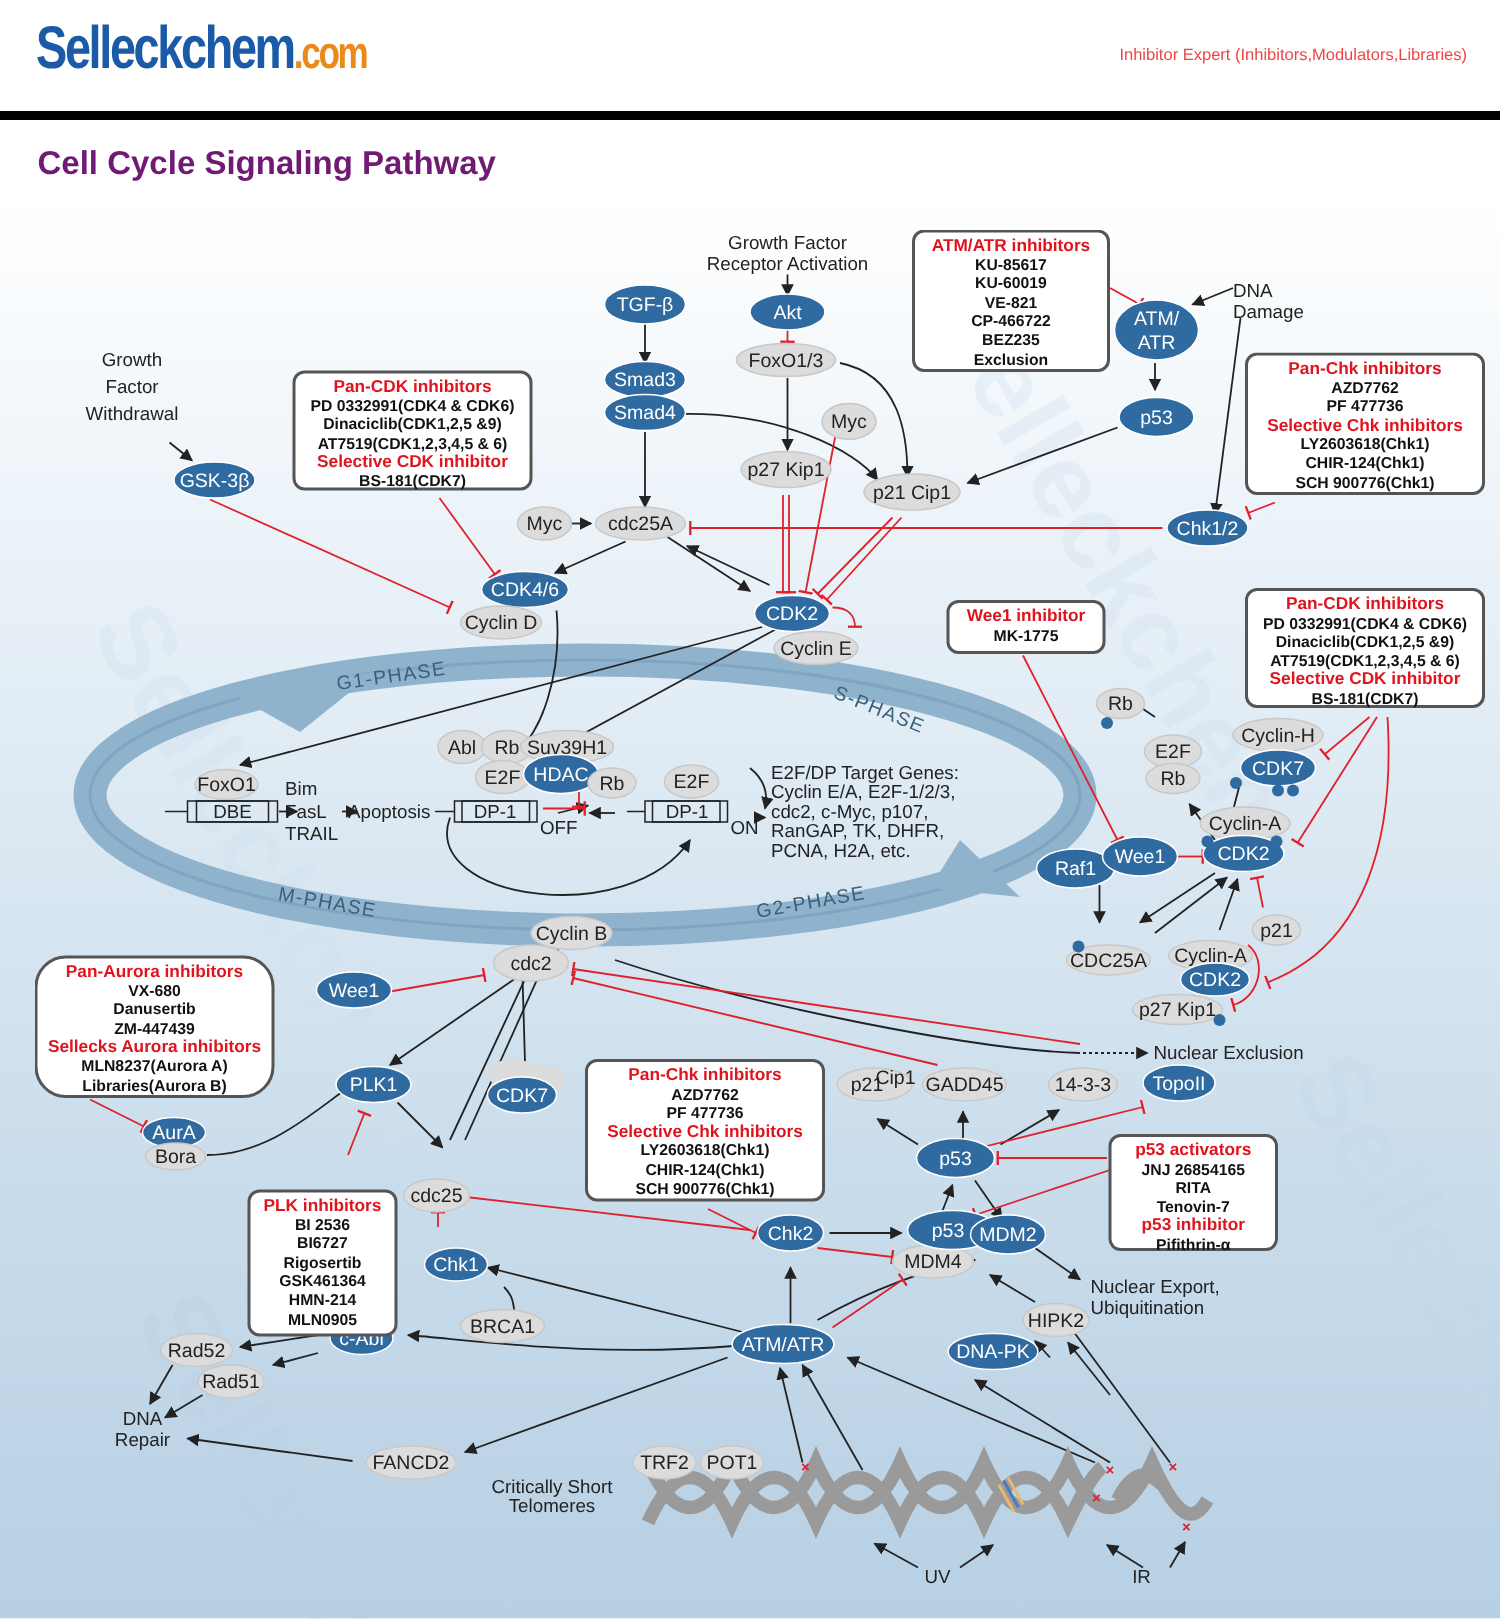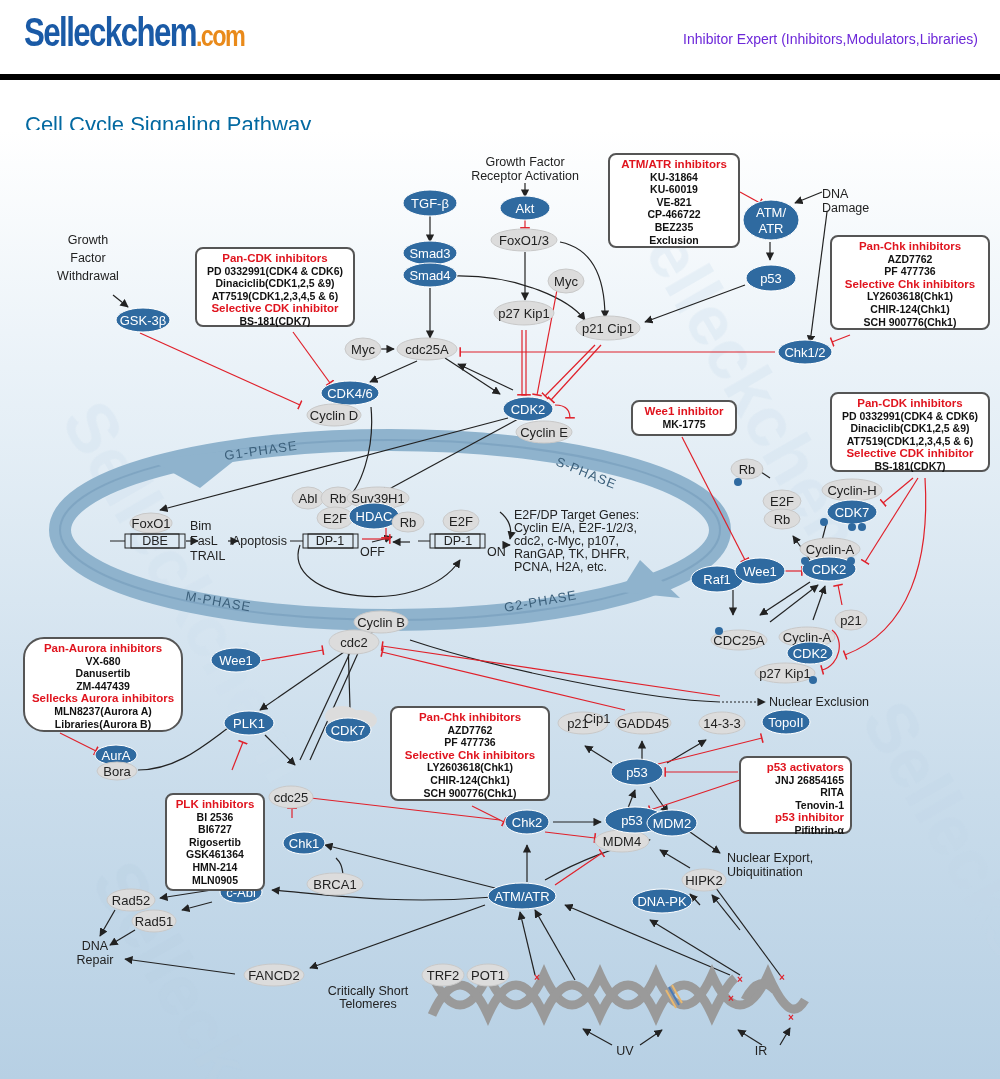--- a/index.html
+++ b/index.html
@@ -1,22 +1,22 @@
 <!DOCTYPE html>
 <html><head>
 <meta charset="utf-8">
 <style>
   html,body{margin:0;padding:0;}
   body{width:1000px;height:1079px;background:#fff;font-family:"Liberation Sans",sans-serif;position:relative;overflow:hidden;}
   .header{position:absolute;left:0;top:0;width:1000px;height:74px;border-bottom:6px solid #000000;background:#fff;}
   .logo{position:absolute;left:24px;top:10px;font-family:"Liberation Sans",sans-serif;font-weight:bold;font-size:40px;letter-spacing:-2px;transform:scaleX(0.78);transform-origin:left top;}
   .logo .main{color:#1a5aa6;}
   .logo .dom{color:#e98a1a;font-size:30px;}
-  .tagline{position:absolute;right:22px;top:31px;font-size:14px;color:#6d28d9;}
-  .title{position:absolute;left:25px;top:112px;font-size:22px;font-weight:normal;color:#0369a1;}
+  .tagline{position:absolute;right:22px;top:31px;font-size:11px;color:#ef4444;}
+  .title{position:absolute;left:25px;top:96px;font-size:22px;font-weight:bold;color:#701a75;}
   .canvas{position:absolute;left:0;top:130px;width:1000px;height:949px;background:linear-gradient(#ffffff 0%,#eaf2f8 25%,#c9dceb 70%,#b7d0e4 100%);}
   svg text{font-family:"Liberation Sans",sans-serif;}
   .node-blue ellipse{fill:#2f6aa0;stroke:#ffffff;stroke-width:1;}
   .node-blue text{fill:#fff;font-size:13px;text-anchor:middle;dominant-baseline:central;}
   .node-gray ellipse{fill:#dcdcdc;stroke:#c8c8c8;stroke-width:1;}
   .node-gray text{fill:#222;font-size:13px;text-anchor:middle;dominant-baseline:central;}
   .lbl{fill:#222;font-size:12.5px;}
   .arrow{stroke:#222;stroke-width:1.2;fill:none;}
   .inhib{stroke:#e0202a;stroke-width:1.2;fill:none;}
   .box{position:absolute;background:#fff;border:2px solid #555;border-radius:8px;text-align:center;font-size:10.5px;font-weight:bold;line-height:12.6px;padding:3px 6px;box-sizing:border-box;color:#111;}
@@ -541,21 +541,21 @@
   <div class="hd">Pan-CDK inhibitors</div>
   <div>PD 0332991(CDK4 &amp; CDK6)</div>
   <div>Dinaciclib(CDK1,2,5 &amp;9)</div>
   <div>AT7519(CDK1,2,3,4,5 &amp; 6)</div>
   <div class="hd">Selective CDK inhibitor</div>
   <div>BS-181(CDK7)</div>
 </div>
 
 <div class="box" style="left:608px;top:23px;width:132px;height:95px;">
   <div class="hd">ATM/ATR inhibitors</div>
-  <div>KU-31864</div>
+  <div>KU-85617</div>
   <div>KU-60019</div>
   <div>VE-821</div>
   <div>CP-466722</div>
   <div>BEZ235</div>
   <div>Exclusion</div>
 </div>
 
 <div class="box" style="left:830px;top:105px;width:160px;height:95px;">
   <div class="hd">Pan-Chk inhibitors</div>
   <div>AZD7762</div>
@@ -603,21 +603,21 @@
 <div class="box" style="left:390px;top:576px;width:160px;height:95px;">
   <div class="hd">Pan-Chk inhibitors</div>
   <div>AZD7762</div>
   <div>PF 477736</div>
   <div class="hd">Selective Chk inhibitors</div>
   <div>LY2603618(Chk1)</div>
   <div>CHIR-124(Chk1)</div>
   <div>SCH 900776(Chk1)</div>
 </div>
 
-<div class="box" style="left:739px;top:626px;width:113px;height:78px;text-align:right;">
+<div class="box" style="left:739px;top:626px;width:113px;height:78px;">
   <div class="hd">p53 activators</div>
   <div>JNJ 26854165</div>
   <div>RITA</div>
-  <div>Tenovin-1</div>
+  <div>Tenovin-7</div>
   <div class="hd">p53 inhibitor</div>
   <div>Pifithrin-α</div>
 </div>
 </div>
 
 </body></html>

